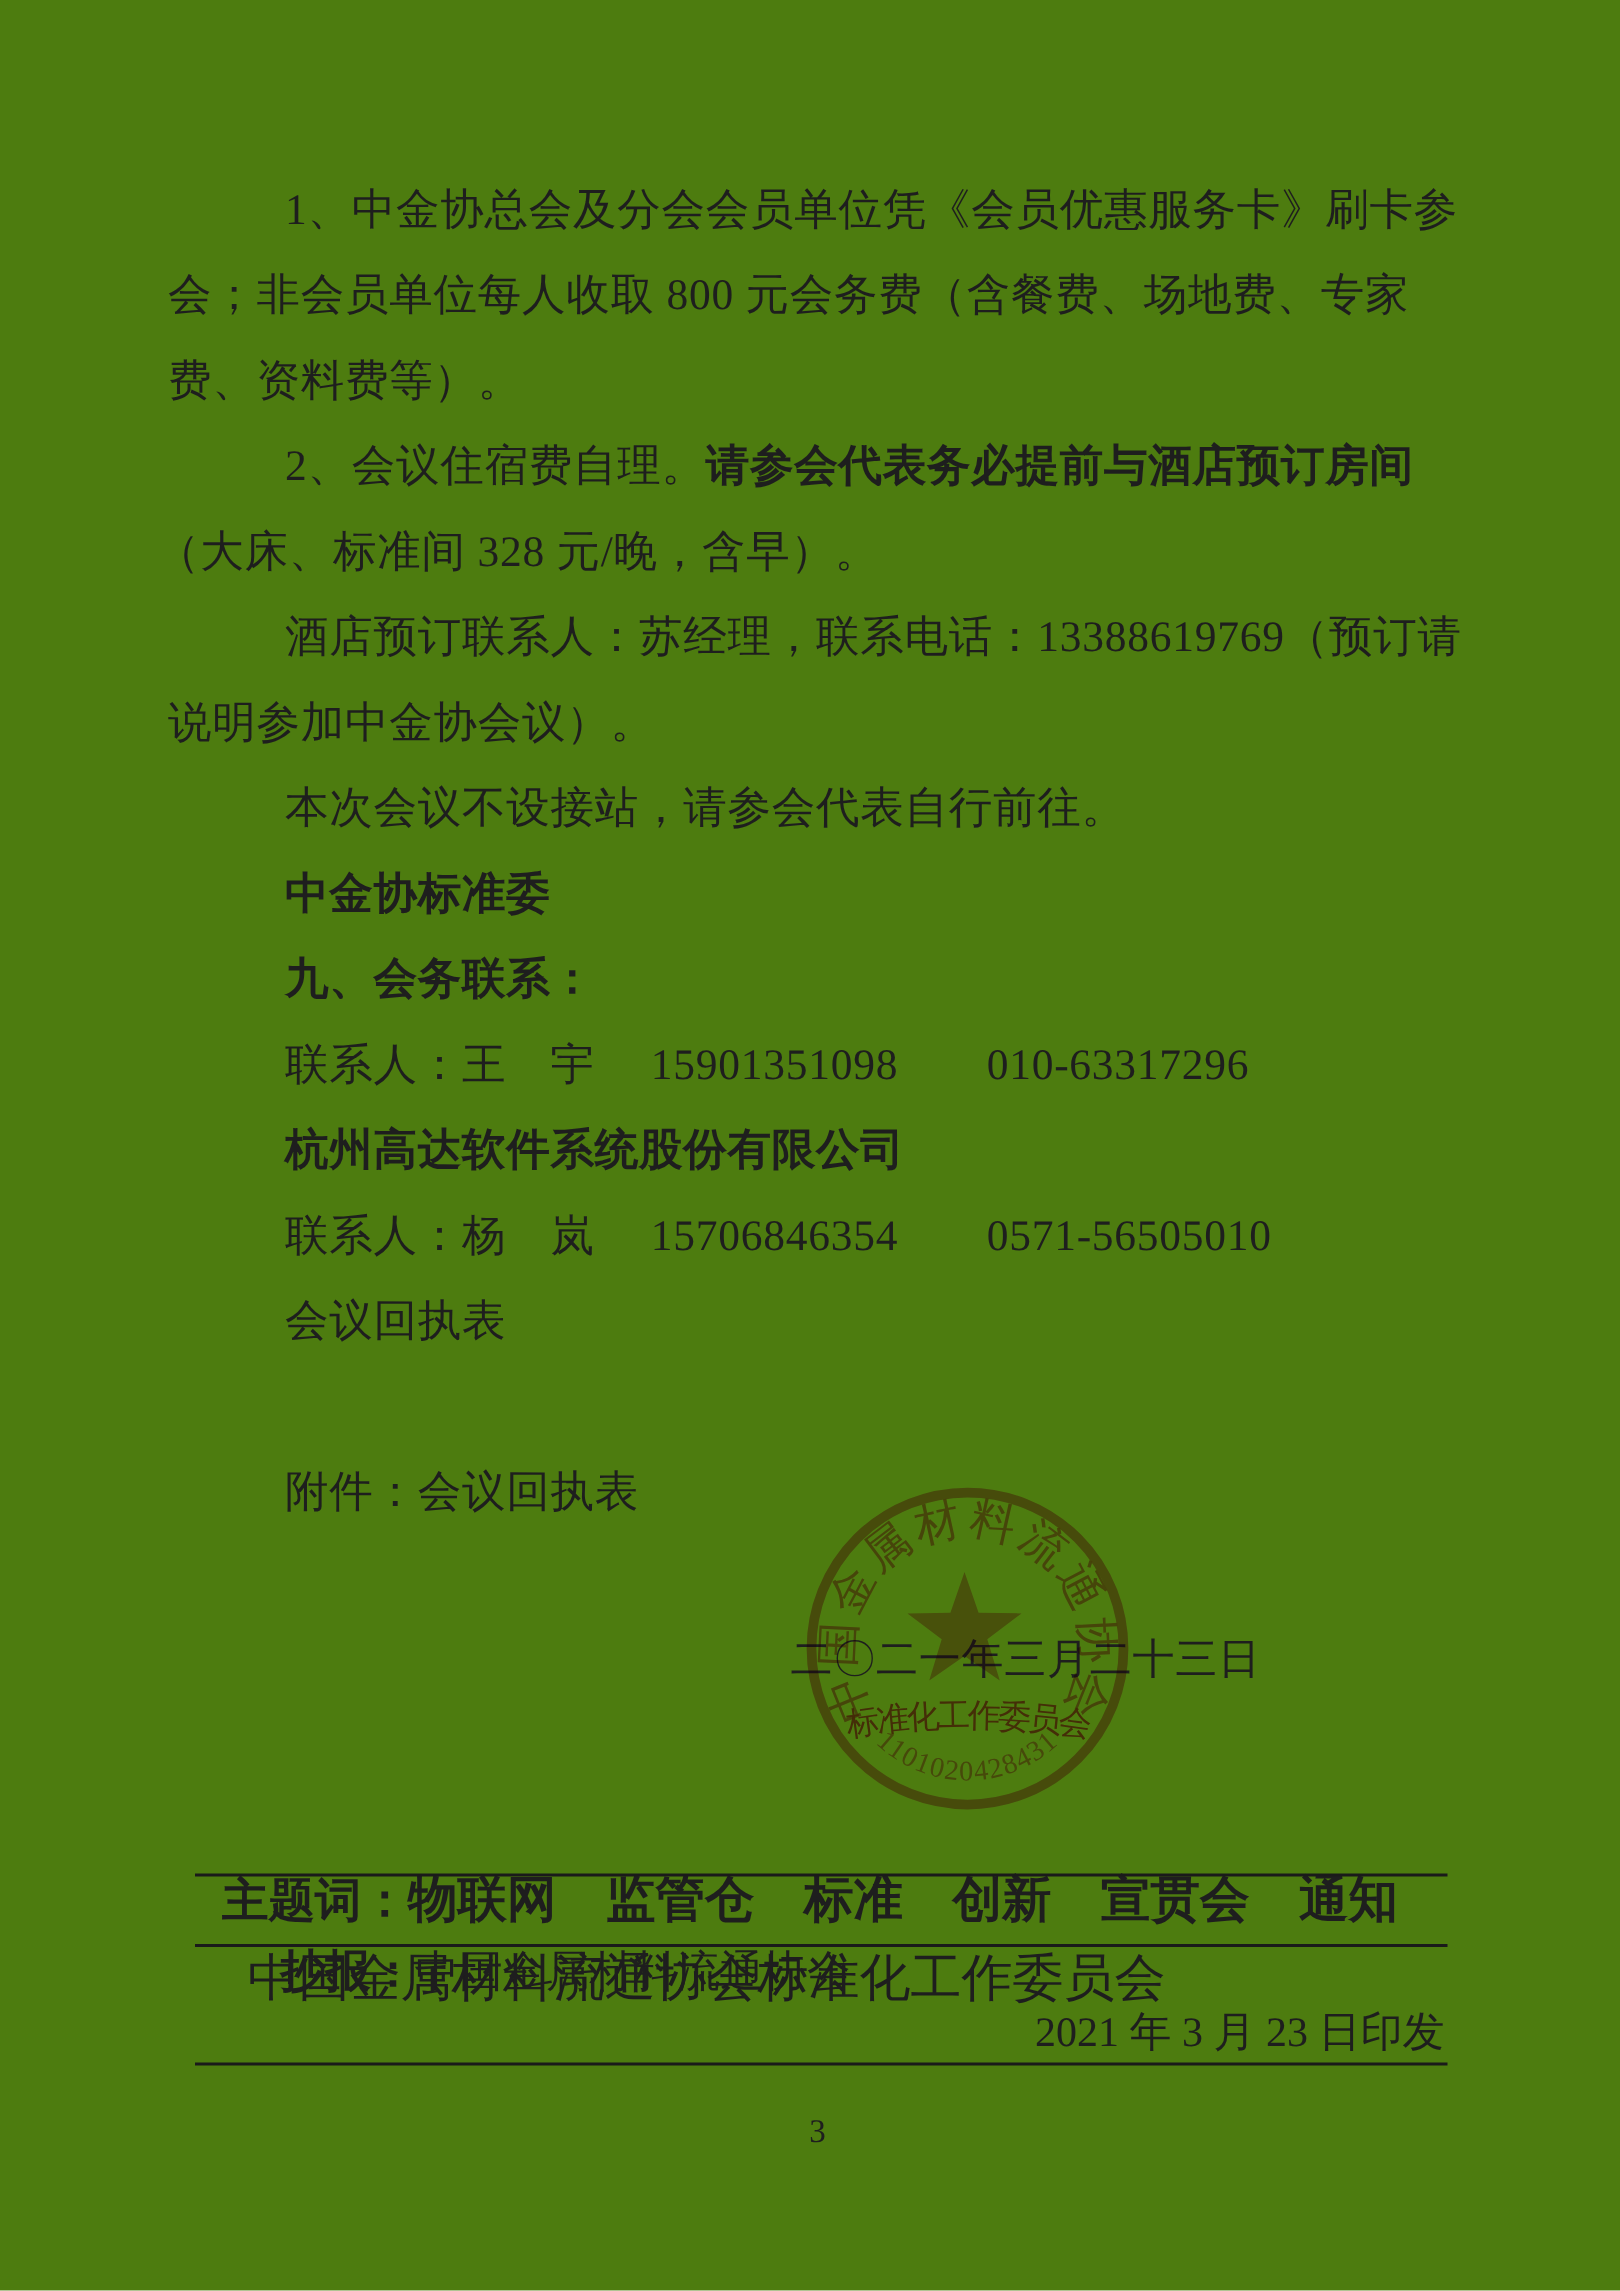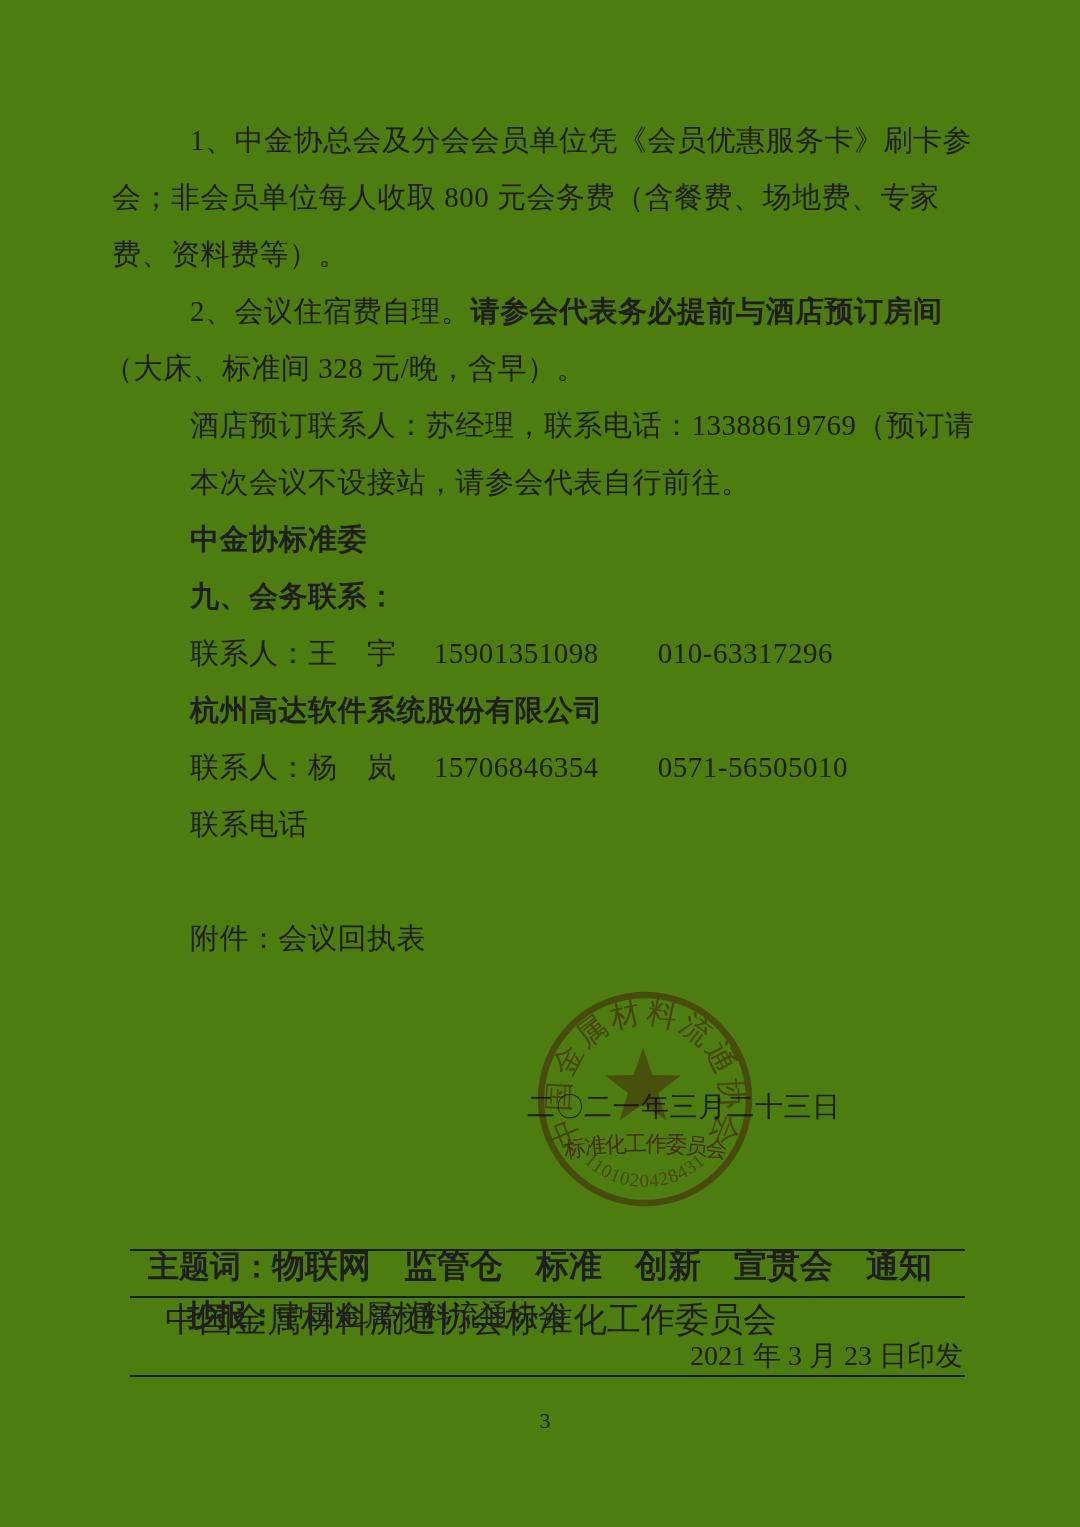--- a/index.html
+++ b/index.html
@@ -42,27 +42,28 @@
 
 <div class="page">
 
   <div class="body-text">
     <div class="line indent"><span>1、中金协总会及分会会员单位凭《会员优惠服务卡》刷卡参</span></div>
     <div class="line"><span>会；非会员单位每人收取 800 元会务费（含餐费、场地费、专家</span></div>
     <div class="line"><span>费、资料费等）。</span></div>
     <div class="line indent"><span>2、会议住宿费自理。</span><span class="bold-seg">请参会代表务必提前与酒店预订房间</span></div>
     <div class="line out"><span>（大床、标准间 328 元/晚，含早）。</span></div>
     <div class="line indent"><span>酒店预订联系人：苏经理，联系电话：13388619769（预订请</span></div>
+    <div class="line"><span>说明参加中金协会议）。</span></div>
     <div class="line indent"><span>本次会议不设接站，请参会代表自行前往。</span></div>
     <div class="line indent hei"><span>中金协标准委</span></div>
     <div class="line indent hei"><span>九、会务联系：</span></div>
     <div class="line indent"><span>联系人：王　宇　 15901351098　　010-63317296</span></div>
     <div class="line indent hei"><span>杭州高达软件系统股份有限公司</span></div>
     <div class="line indent"><span>联系人：杨　岚　 15706846354　　0571-56505010</span></div>
-    <div class="line indent"><span>联系电话</span></div>
+    <div class="line indent"><span>会议回执表</span></div>
     <div class="spacer"></div>
     <div class="line indent"><span>附件：会议回执表</span></div>
   </div>
 
   <div class="date-line">二〇二一年三月二十三日</div>
 
   <svg class="stamp" viewBox="0 0 270 270" xmlns="http://www.w3.org/2000/svg">
     <defs>
       <path id="arcTop" d="M 81.3,188.7 A 76,76 0 1 1 188.7,188.7" fill="none"></path>
       <path id="arcMid" d="M 40,196 Q 135,178 230,196" fill="none"></path>

